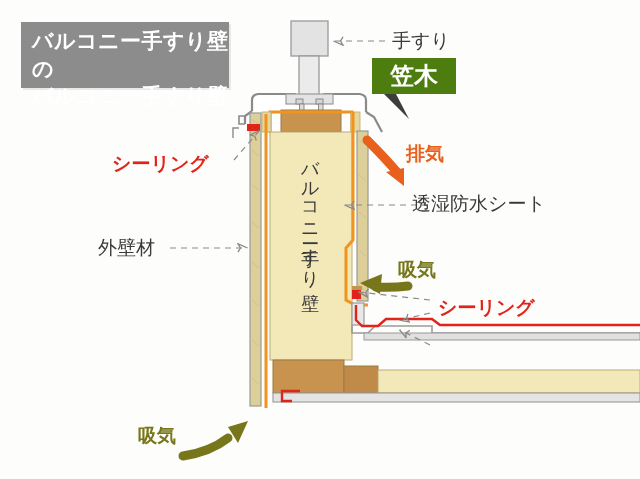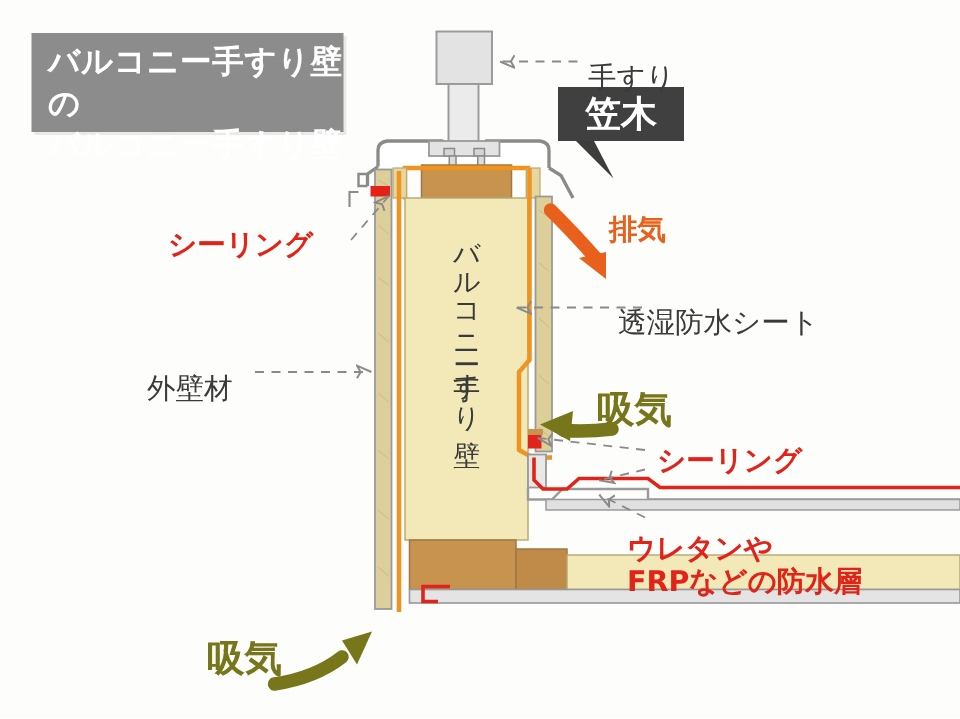--- a/index.html
+++ b/index.html
@@ -48,40 +48,40 @@
     letter-spacing: 0.5px;
     line-height: 1.32;
   }
   
   #coping-callout {
     position: absolute;
     left: 372px;
     top: 58px;
     width: 84px;
     height: 36px;
-    background: #404040;
+    background: #4d7c0f;
   }
   #coping-callout .t {
     position: absolute;
     left: 0;
     top: 0;
     width: 84px;
     height: 36px;
     display: flex;
     align-items: center;
     justify-content: center;
     color: #ffffff;
     font-size: 24px;
     font-weight: bold;
   }
   
-  .lbl-gray  { color: #3a3a3a; font-size: 19px; margin-top: 12px; }
+  .lbl-gray  { color: #3a3a3a; font-size: 19px; }
   .lbl-red   { color: #e2231a; font-size: 19px; font-weight: bold; }
   .lbl-orange{ color: #e8601c; font-size: 19px; font-weight: bold; }
-  .lbl-olive { color: #77761a; font-size: 25px; font-weight: bold; }
+  .lbl-olive { color: #77761a; font-size: 19px; font-weight: bold; }
   .lbl-vertical {
     writing-mode: vertical-rl;
     text-orientation: upright;
     color: #3a3a3a;
     font-size: 18px;
     letter-spacing: 1px;
   }
 </style>
 </head>
 <body>
@@ -206,19 +206,18 @@
   <div class="lbl lbl-gray" style="left:98px; top:236px;">外壁材</div>
 
   <div class="lbl lbl-orange" style="left:406px; top:142px;">排気</div>
 
   <div class="lbl lbl-gray" style="left:412px; top:192px;">透湿防水シート</div>
 
   <div class="lbl lbl-olive" style="left:398px; top:258px;">吸気</div>
 
   <div class="lbl lbl-red" style="left:438px; top:296px;">シーリング</div>
 
-  <div class="lbl lbl-red" style="left:418px; top:355px;"><span>ウレタンや</span><br><span>FRPなどの防水層</span></div>
 
   <div class="lbl lbl-olive" style="left:138px; top:424px;">吸気</div>
 
   <div class="lbl lbl-vertical" style="left:300px; top:148px;">バルコニー手すり壁</div>
 
 </div>
 
 </body></html>

